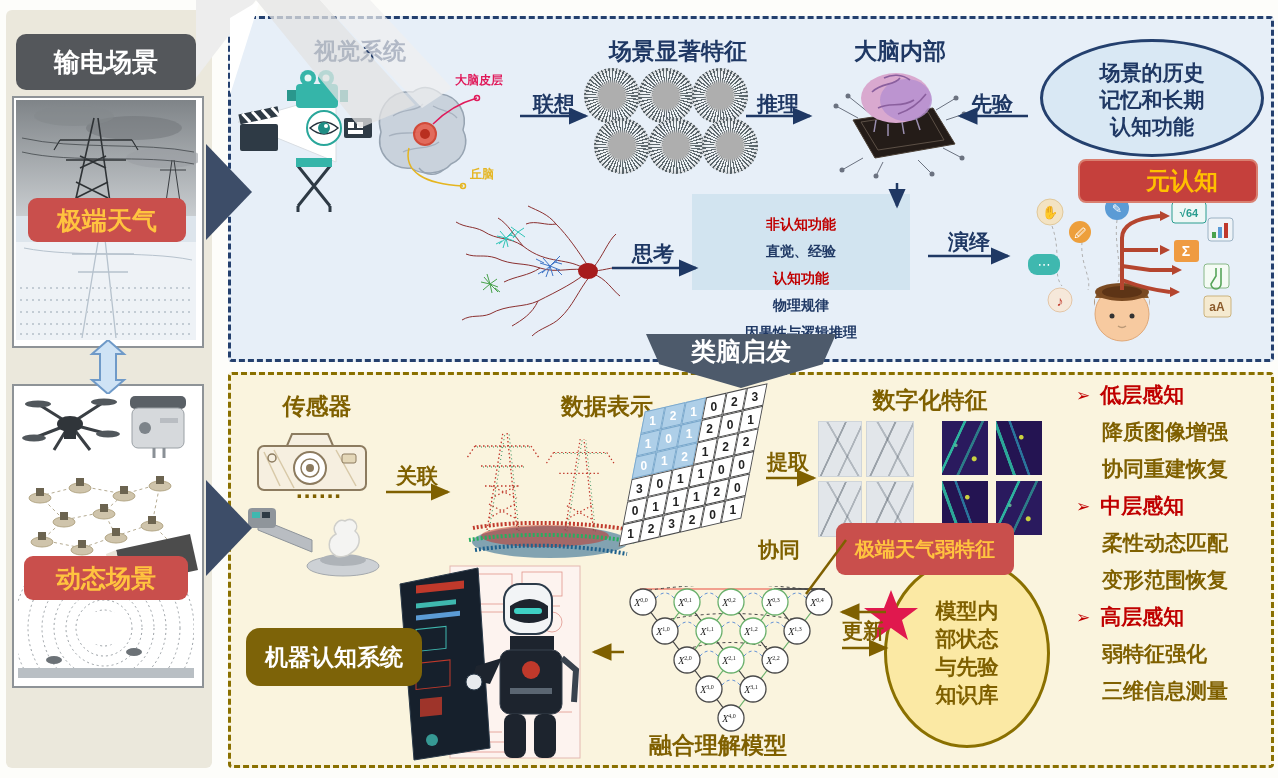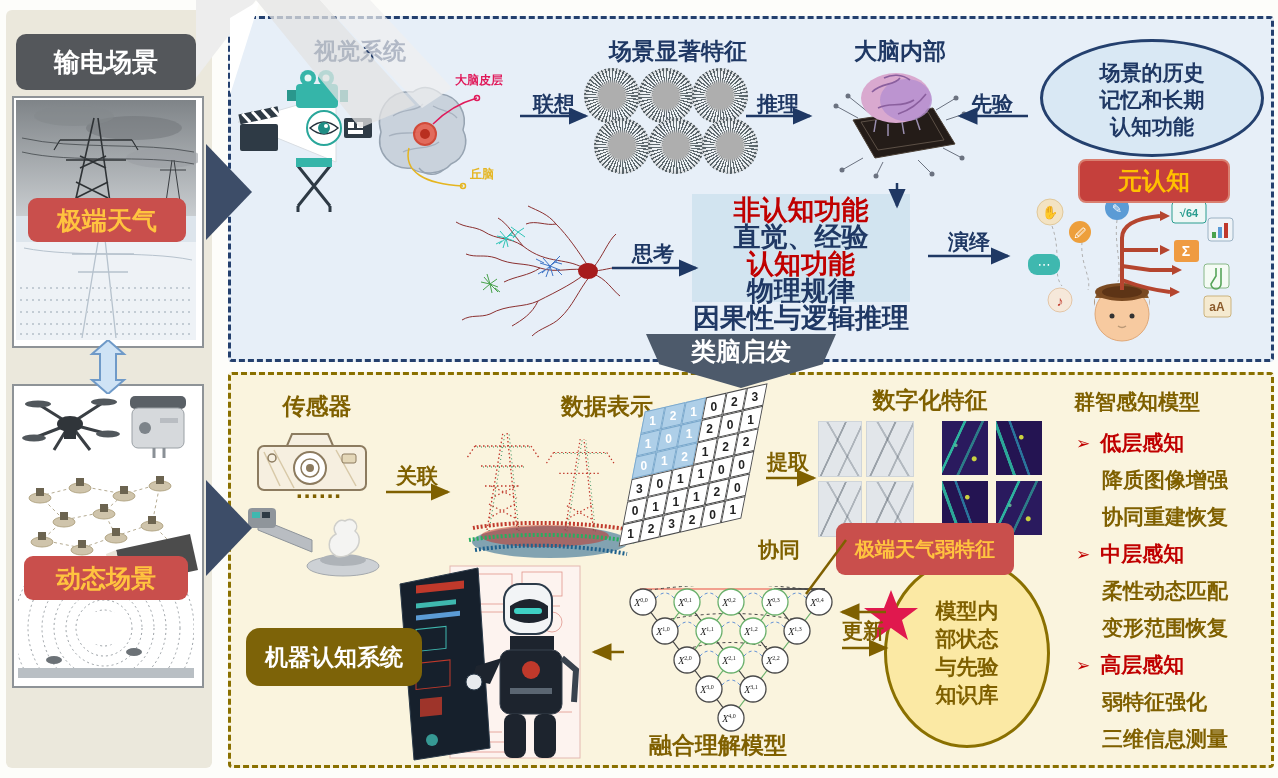--- a/index.html
+++ b/index.html
@@ -21,22 +21,22 @@
   .t-olive{color:#7f6000;font-weight:700;}
   .banner{left:646px;top:334px;width:190px;height:54px;background:#4d5a6b;color:#fff;
           font-weight:700;font-size:25px;z-index:9;
           clip-path:polygon(0 0,100% 0,93% 56%,50% 100%,7% 56%);
           display:flex;justify-content:center;padding-top:1px;box-sizing:border-box;}
   .spiral{position:absolute;width:56px;height:56px;border-radius:50%;
     background:
       radial-gradient(circle at 50% 50%, #aeaeae 0 32%, rgba(174,174,174,0) 42%),
       repeating-conic-gradient(#5f6a70 0deg 3.5deg, #eef2f5 3.5deg 8deg);
     box-shadow:inset 0 0 5px rgba(0,0,0,.3);}
-  .cogbox{left:692px;top:194px;width:218px;height:108px;background:#d2e4f0;
-          font-size:27px;line-height:27px;font-weight:700;text-align:center;padding-top:3px;box-sizing:border-box;}
+  .cogbox{left:692px;top:194px;width:218px;height:96px;background:#d2e4f0;
+          font-size:14px;line-height:27px;font-weight:700;text-align:center;padding-top:17px;box-sizing:border-box;}
   .ellipse-mem{left:1040px;top:39px;width:224px;height:118px;border-radius:50%;
           background:#d9e8f4;border:3px solid #24406e;box-sizing:border-box;
           font-size:21px;line-height:27px;font-weight:700;color:#1f3864;text-align:center;padding-top:17px;}
   .ellipse-kb{left:884px;top:558px;width:166px;height:190px;border-radius:50%;
           background:#fbe9a4;border:3px solid #8a7000;box-sizing:border-box;
           font-size:21px;line-height:28px;font-weight:700;color:#7f6000;text-align:center;padding-top:36px;z-index:5;}
   
   .matrix{left:630px;top:402px;width:126px;height:126px;display:grid;
           grid-template-columns:repeat(6,21px);grid-auto-rows:21px;
           transform:rotate(-13deg) skewX(-24deg);transform-origin:center;z-index:4;}
@@ -297,21 +297,21 @@
     <path d="M44,34 C54,24 66,28 72,20 M50,50 C62,44 74,50 86,42 M70,56 C82,52 92,44 98,36 M56,20 C64,16 74,16 82,22" stroke="#8a5f9e" stroke-width="1.6" fill="none"></path>
     <path d="M48,62 L46,74 M60,66 L60,78 M74,64 L76,76 M88,60 L92,72" stroke="#9a8fb0" stroke-width="1.5"></path>
   </svg>
 
   <div class="abs ellipse-mem" id="mem-ellipse">
       <div>场景的历史</div>
       <div>记忆和长期</div>
       <div>认知功能</div>
     </div>
 
-  <div class="abs ctr" style="left:1078px;top:159px;width:148px;height:40px;background:#c5403c;border:2px solid #d97f70;border-radius:8px;color:#ffc000;font-weight:700;font-size:24px;z-index:5;">元认知</div>
+  <div class="abs ctr" style="left:1078px;top:159px;width:148px;height:40px;background:#c5403c;border:2px solid #d97f70;border-radius:8px;color:#ffc000;font-weight:700;font-size:24px;z-index:5;padding-left:28px;">元认知</div>
 
   <svg class="abs" style="left:1022px;top:194px;" width="215" height="152" viewBox="0 0 215 152">
     <g stroke="#b0b0b0" stroke-width="1" stroke-dasharray="3,3" fill="none">
       <path d="M30,32 C40,60 30,80 40,92 M95,26 C92,50 100,70 96,88 M60,48 C58,70 70,84 66,96"></path>
     </g>
     <circle cx="100" cy="120" r="27" fill="#f7caa0" stroke="#e0a878"></circle>
     <path d="M73,112 C70,100 80,92 100,90 C120,92 130,100 127,112 L127,104 L73,104 Z" fill="#8b5a2b"></path>
     <ellipse cx="100" cy="98" rx="27" ry="9" fill="#7a4a22"></ellipse>
     <ellipse cx="100" cy="98" rx="20" ry="6" fill="#5d3416"></ellipse>
     <circle cx="90" cy="122" r="2.5" fill="#333"></circle>
@@ -691,21 +691,20 @@
       <div>模型内</div>
       <div>部状态</div>
       <div>与先验</div>
       <div>知识库</div>
     </div>
   <svg class="abs" style="left:862px;top:588px;z-index:6;" width="58" height="56" viewBox="0 0 58 56">
     <polygon points="29,2 36,20 56,20 40,32 46,52 29,40 12,52 18,32 2,20 22,20" fill="#e0184e"></polygon>
   </svg>
 
   <div class="abs mlist" id="model-list">
-    <div class="ml-title">群智感知模型</div>
   <div class="ml-header"><span class="blt">➢</span>低层感知</div>
       <div class="ml-item">降质图像增强</div>
       <div class="ml-item">协同重建恢复</div>
       <div class="ml-header"><span class="blt">➢</span>中层感知</div>
       <div class="ml-item">柔性动态匹配</div>
       <div class="ml-item">变形范围恢复</div>
       <div class="ml-header"><span class="blt">➢</span>高层感知</div>
       <div class="ml-item">弱特征强化</div>
       <div class="ml-item">三维信息测量</div>
     </div>

